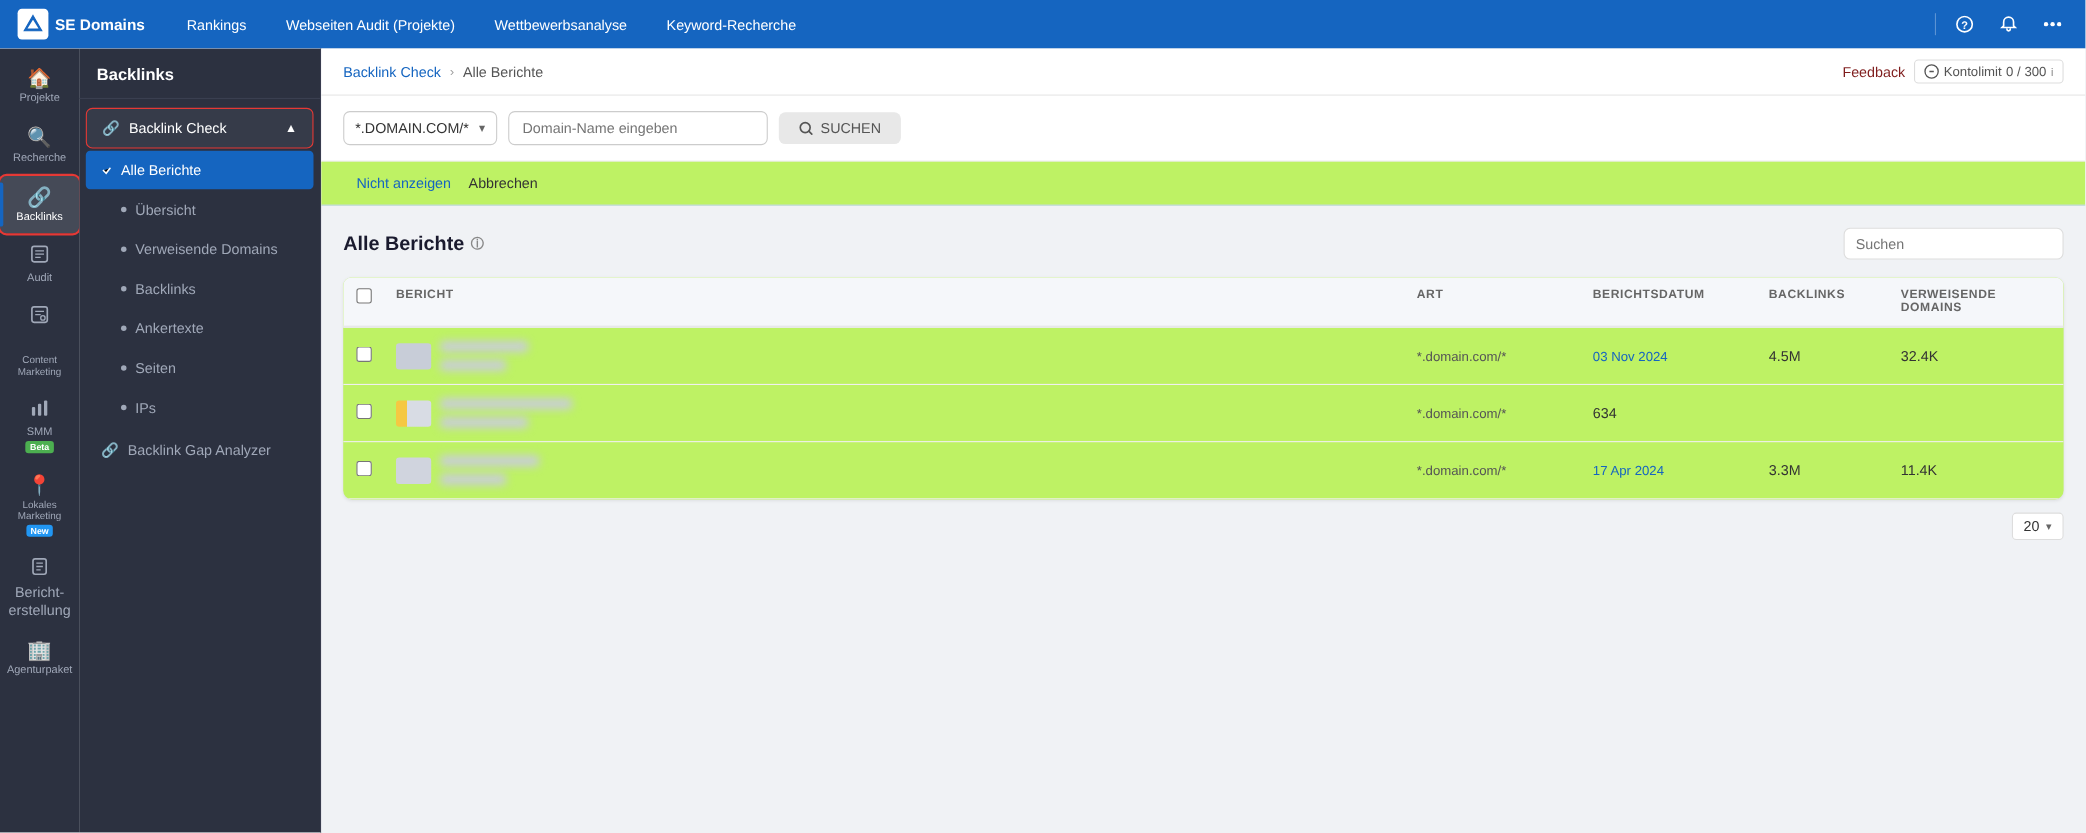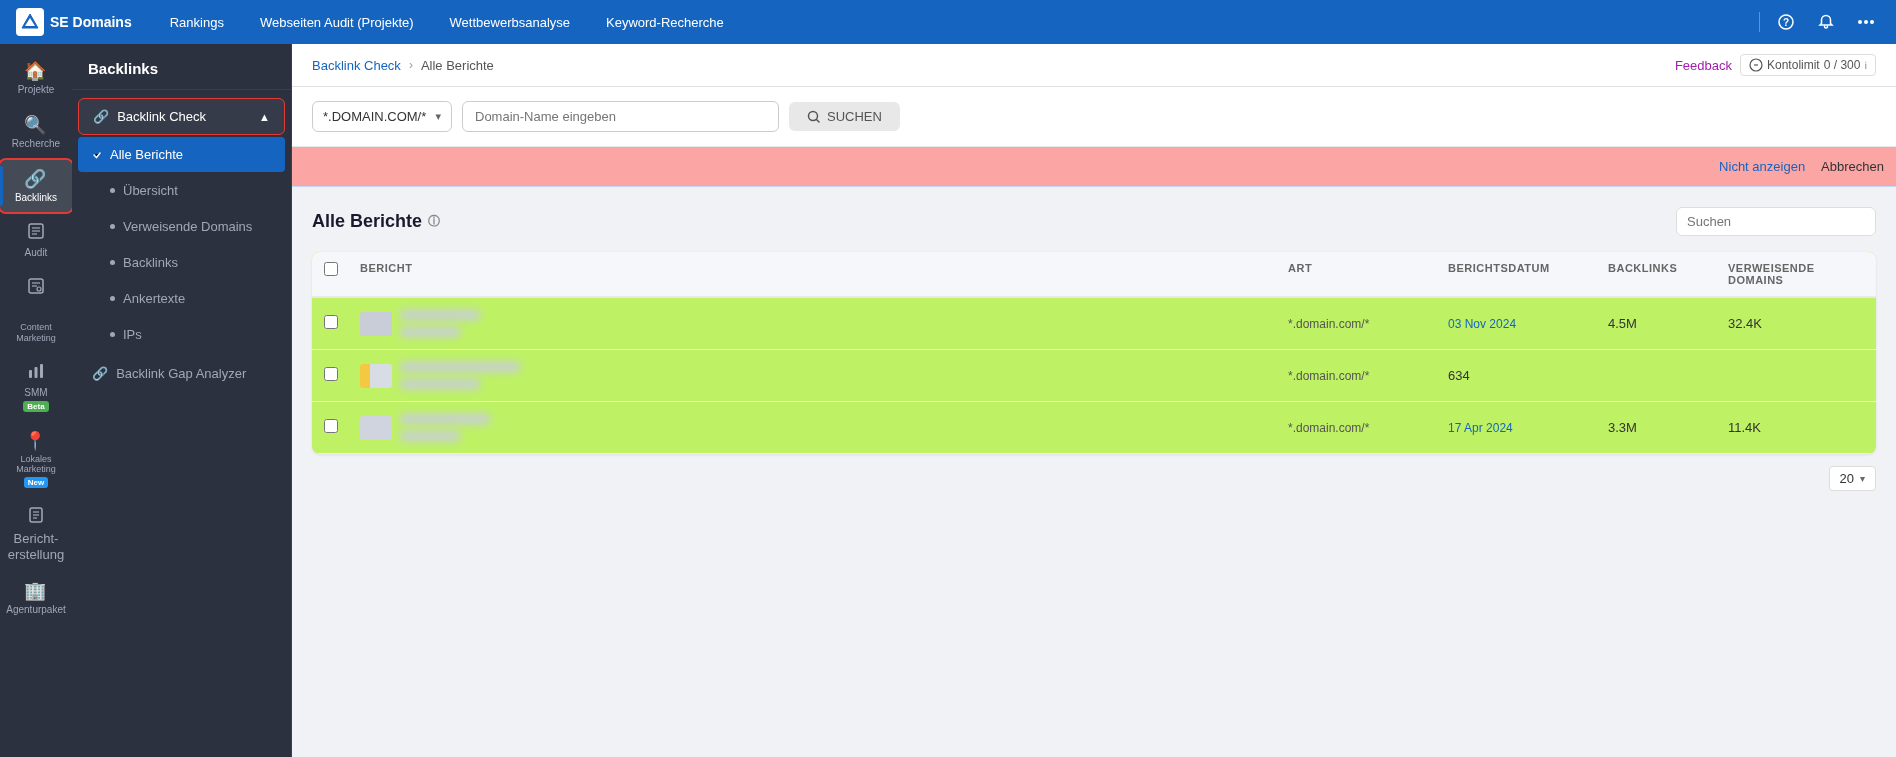--- a/index.html
+++ b/index.html
@@ -187,21 +187,21 @@
     }
     .breadcrumb-item {
       color: #1565c0;
       cursor: pointer;
       font-size: 13px;
     }
     .breadcrumb-sep { color: #9e9e9e; font-size: 12px; }
     .breadcrumb-current { color: #555; font-size: 13px; }
     .header-spacer { flex: 1; }
     .feedback-link {
-      color: #a21caf;
+      color: #7f1d1d;
       font-size: 13px;
       cursor: pointer;
       text-decoration: none;
     }
     .kontolimit-badge {
       display: flex;
       align-items: center;
       gap: 4px;
       font-size: 12px;
       color: #555;
@@ -233,44 +233,43 @@
       color: #333;
       min-width: 140px;
     }
     .domain-dropdown .chevron { font-size: 11px; color: #666; margin-left: auto; }
     .search-input {
       border: 1px solid #ccc;
       border-radius: 6px;
       padding: 7px 12px;
       font-size: 13px;
       color: #333;
-      width: 317px;
+      width: 236px;
       outline: none;
     }
     .search-btn {
       background: #e8e8e8;
       border: none;
       border-radius: 6px;
       padding: 7px 18px;
       font-size: 13px;
       color: #555;
       cursor: pointer;
       display: flex;
       align-items: center;
       gap: 6px;
       font-weight: 500;
     }
 
     
     .info-banner {
-      background: #fca5a5;
-      padding: 12px 12px;
-      display: flex;
-      align-items: center;
-      justify-content: flex-end;
+      background: #bef264;
+      padding: 12px 32px;
+      display: flex;
+      align-items: center;
       gap: 16px;
       border-bottom: 1px solid #c5d8f8;
     }
     .banner-link {
       color: #1565c0;
       font-size: 13px;
       cursor: pointer;
     }
     .banner-cancel {
       color: #333;
@@ -564,20 +563,24 @@
       <span class="sec-nav-dot"></span>
       <span>Verweisende Domains</span>
     </div>
     <div class="sec-nav-item sec-nav-sub-item">
       <span class="sec-nav-dot"></span>
       <span>Backlinks</span>
     </div>
     <div class="sec-nav-item sec-nav-sub-item">
       <span class="sec-nav-dot"></span>
       <span>Ankertexte</span>
+    </div>
+    <div class="sec-nav-item sec-nav-sub-item">
+      <span class="sec-nav-dot"></span>
+      <span>Seiten</span>
     </div>
     <div class="sec-nav-item sec-nav-sub-item">
       <span class="sec-nav-dot"></span>
       <span>IPs</span>
     </div>
 
     <div class="gap-analyzer-item">
       <span style="font-size:13px;">🔗</span>
       <span>Backlink Gap Analyzer</span>
     </div>

